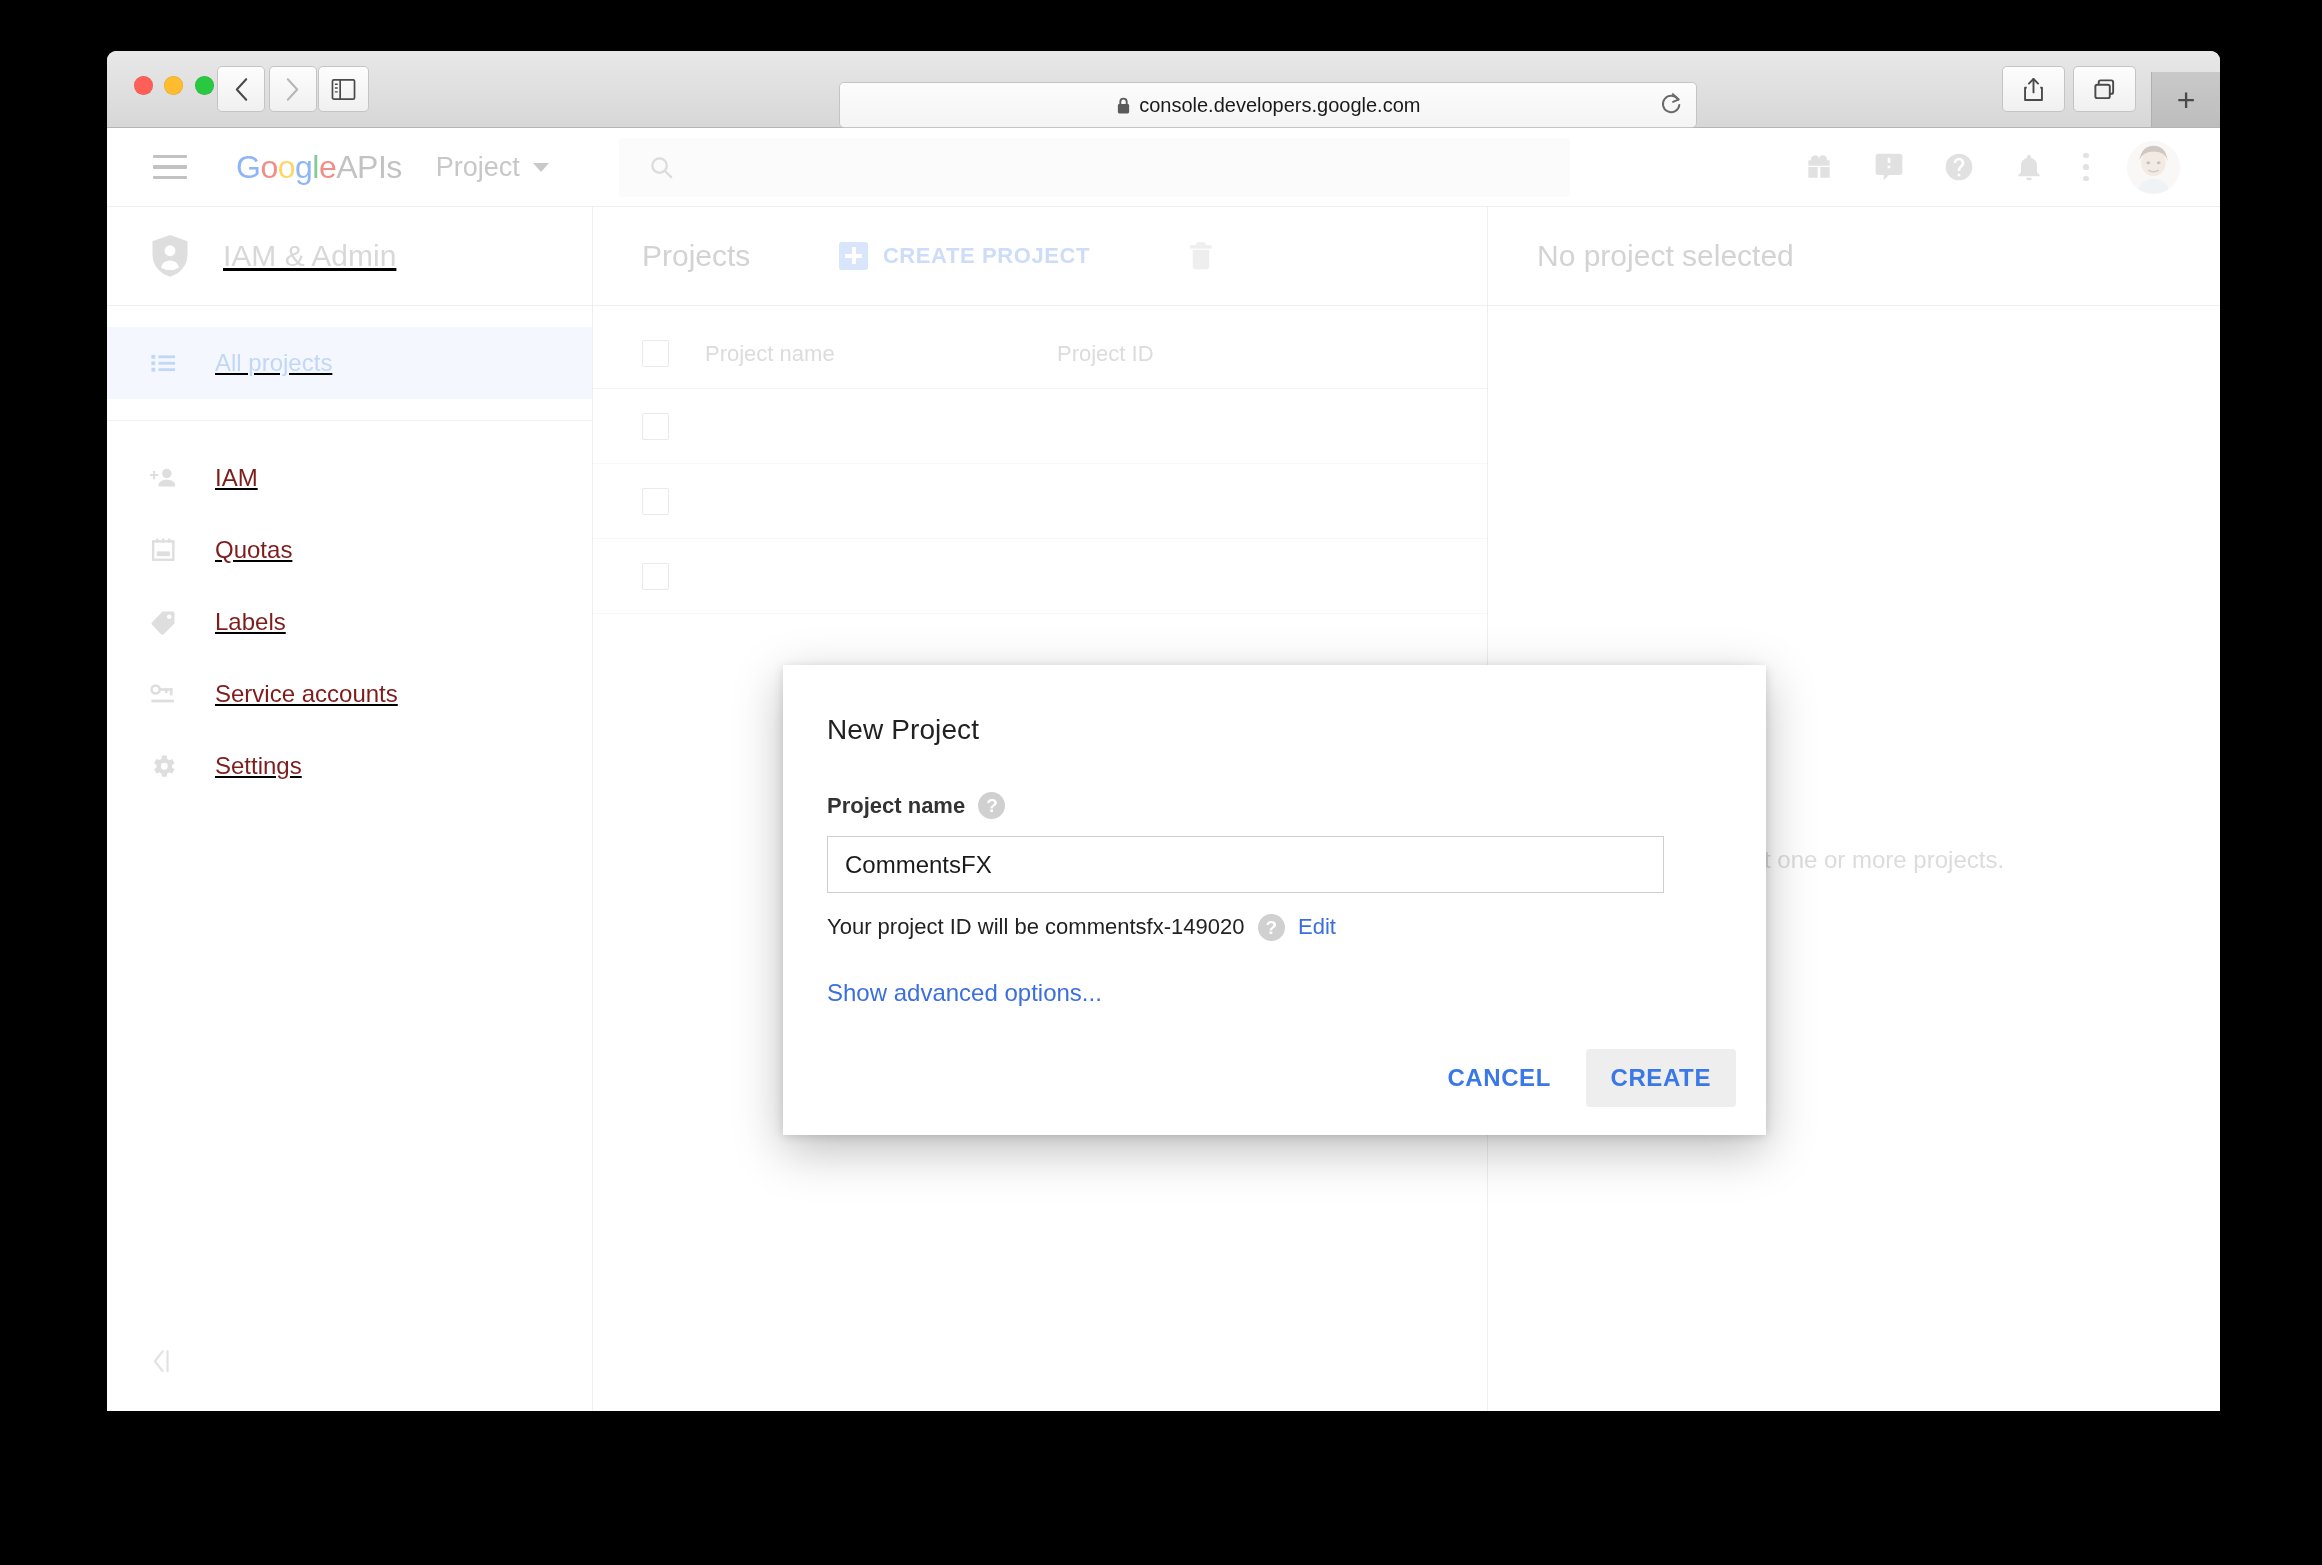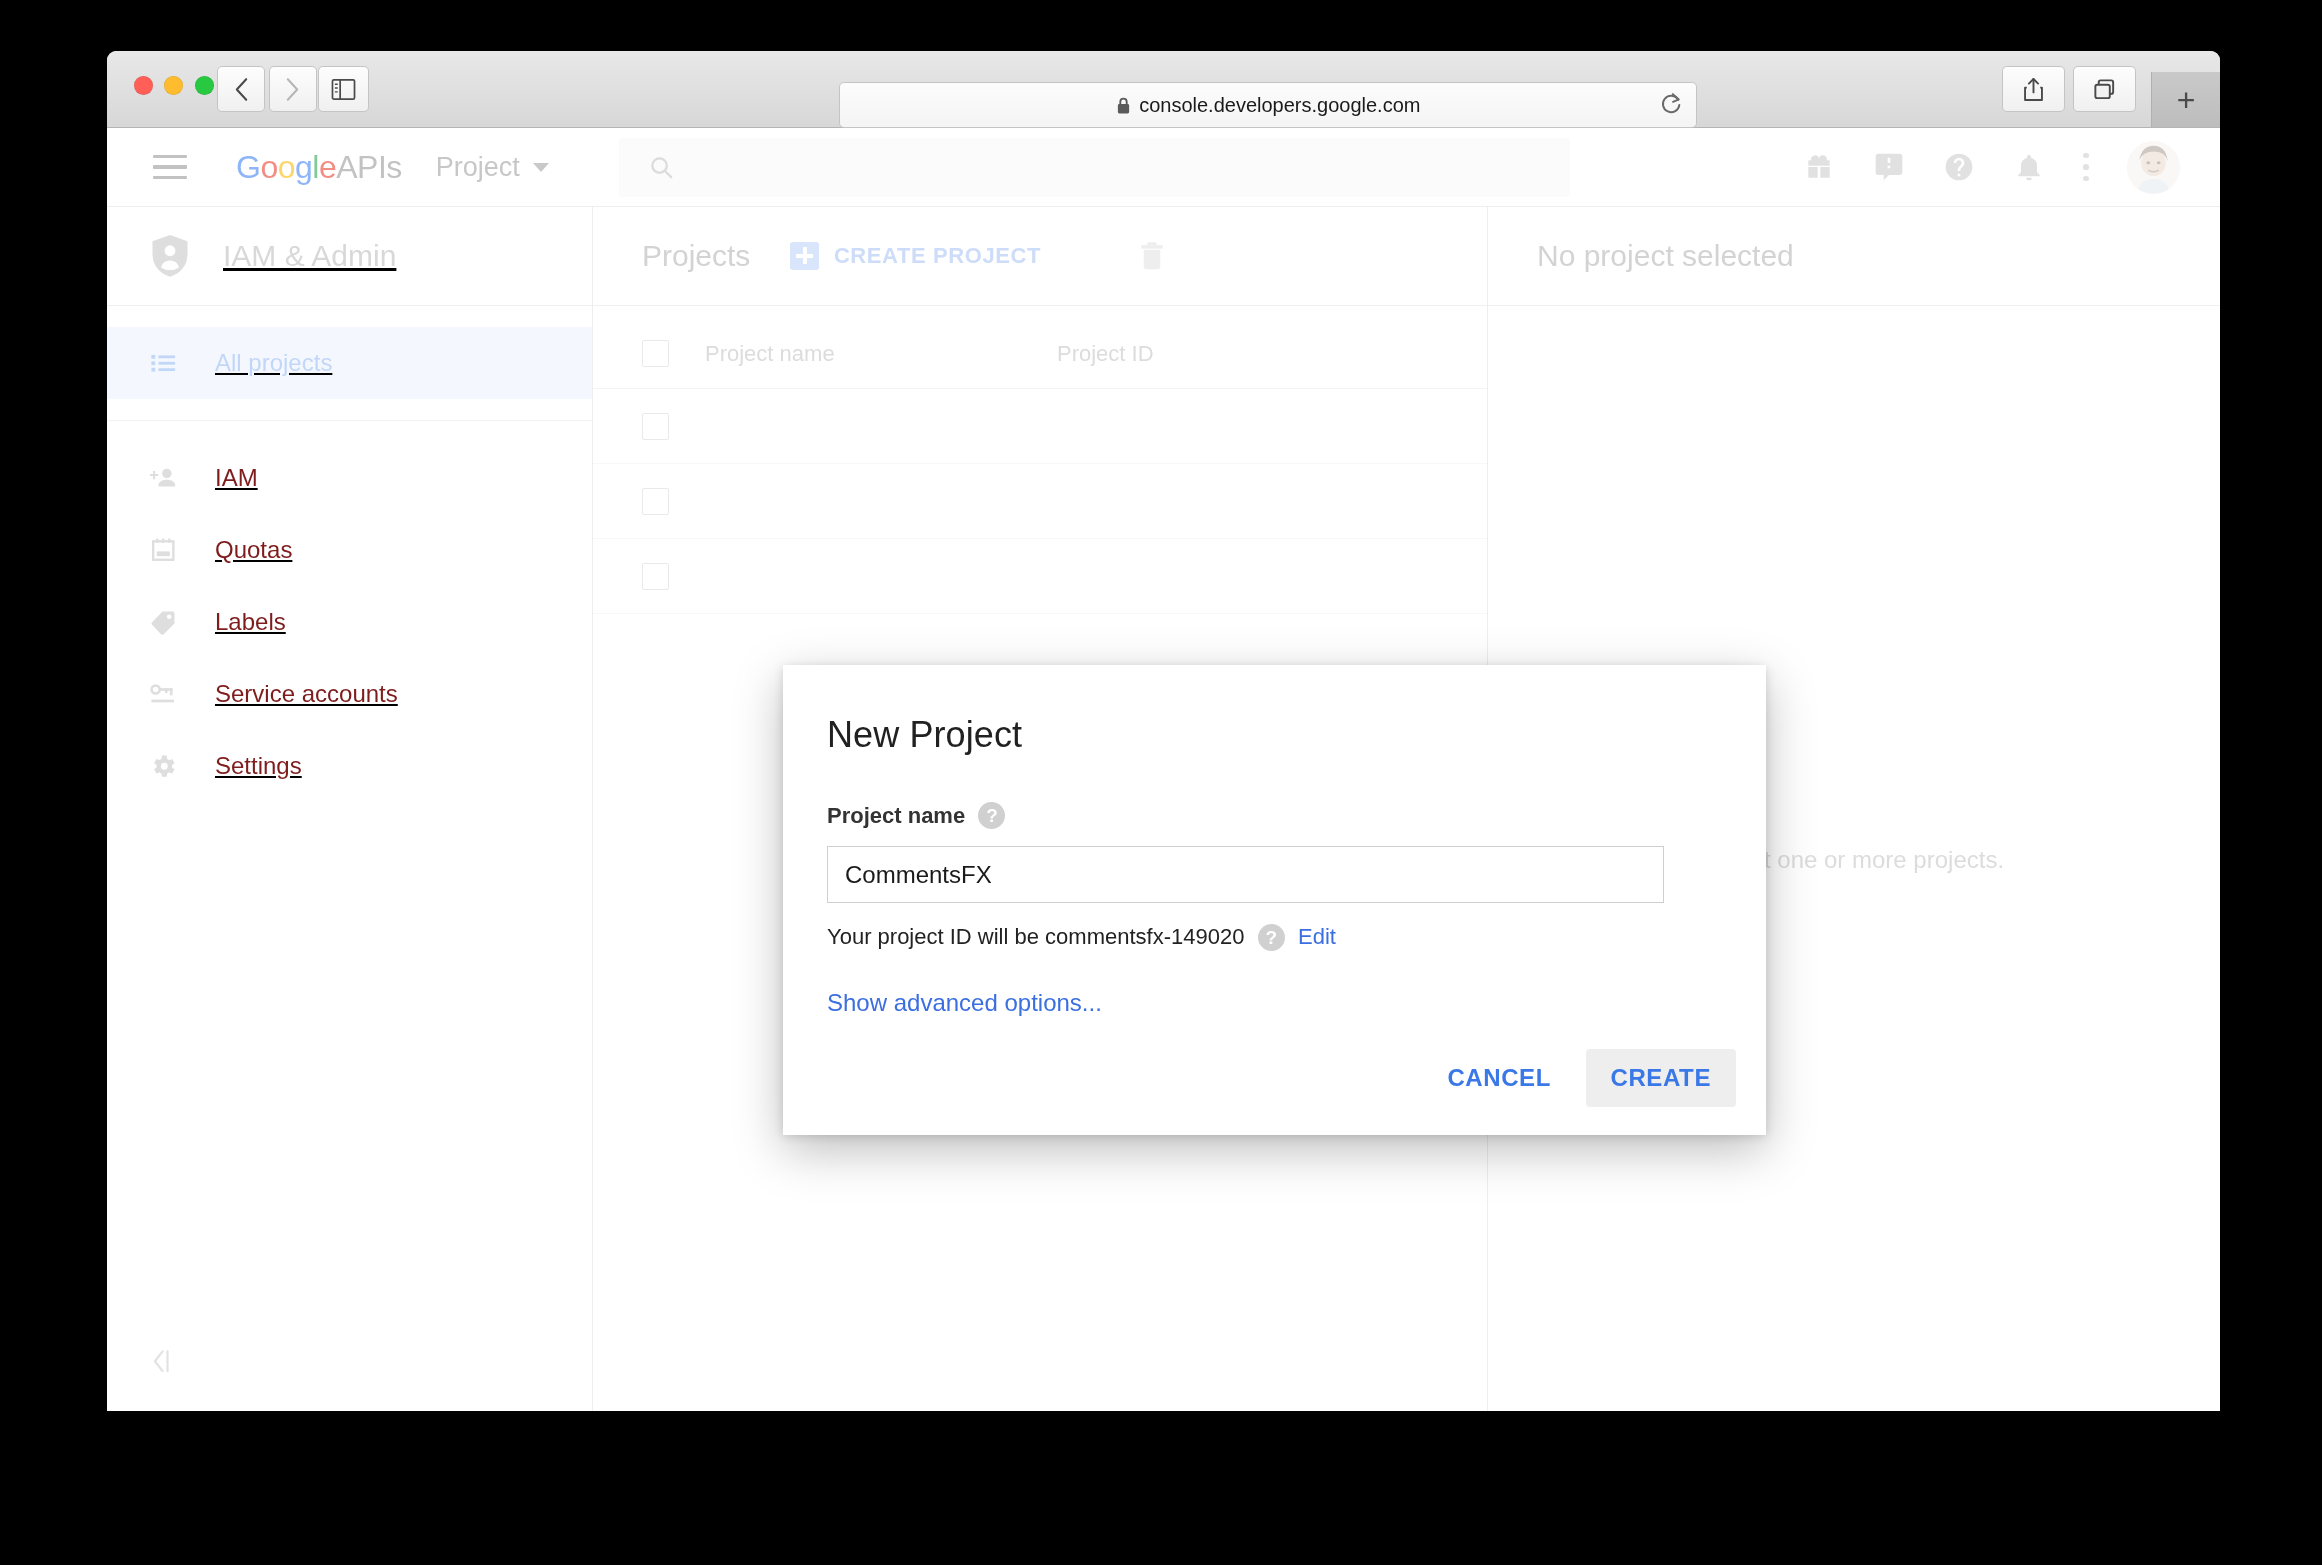--- a/index.html
+++ b/index.html
@@ -296,21 +296,21 @@
     height: 99px;
     display: flex;
     align-items: center;
     border-bottom: 1px solid #f0f0f0;
     box-sizing: border-box;
     padding-left: 49px;
   }
   .mid-title { font-size: 30px; color: #d3d3d3; }
 
   .create-project-btn {
-    margin-left: 40px;
+    margin-left: 89px;
     display: flex;
     align-items: center;
     gap: 15px;
     color: #cddcf8;
     font-size: 22px;
     font-weight: bold;
     letter-spacing: 0.6px;
   }
   .plus-box {
     width: 28.5px; height: 28.5px;
@@ -427,21 +427,21 @@
     top: 537px;
     width: 983px;
     height: 470px;
     background: #ffffff;
     box-shadow: 0 15px 46px rgba(0,0,0,0.26), 0 1.9px 9.5px rgba(0,0,0,0.14);
     box-sizing: border-box;
     padding: 0;
     pointer-events: auto;
   }
   .dlg-title {
-    font-size: 36px;
+    font-size: 28px;
     color: #212121;
     padding: 49px 0 0 44px;
     letter-spacing: 0.1px;
   }
   .dlg-field-label {
     display: flex;
     align-items: center;
     gap: 13.3px;
     padding: 46px 0 0 44px;
     font-size: 22px;

